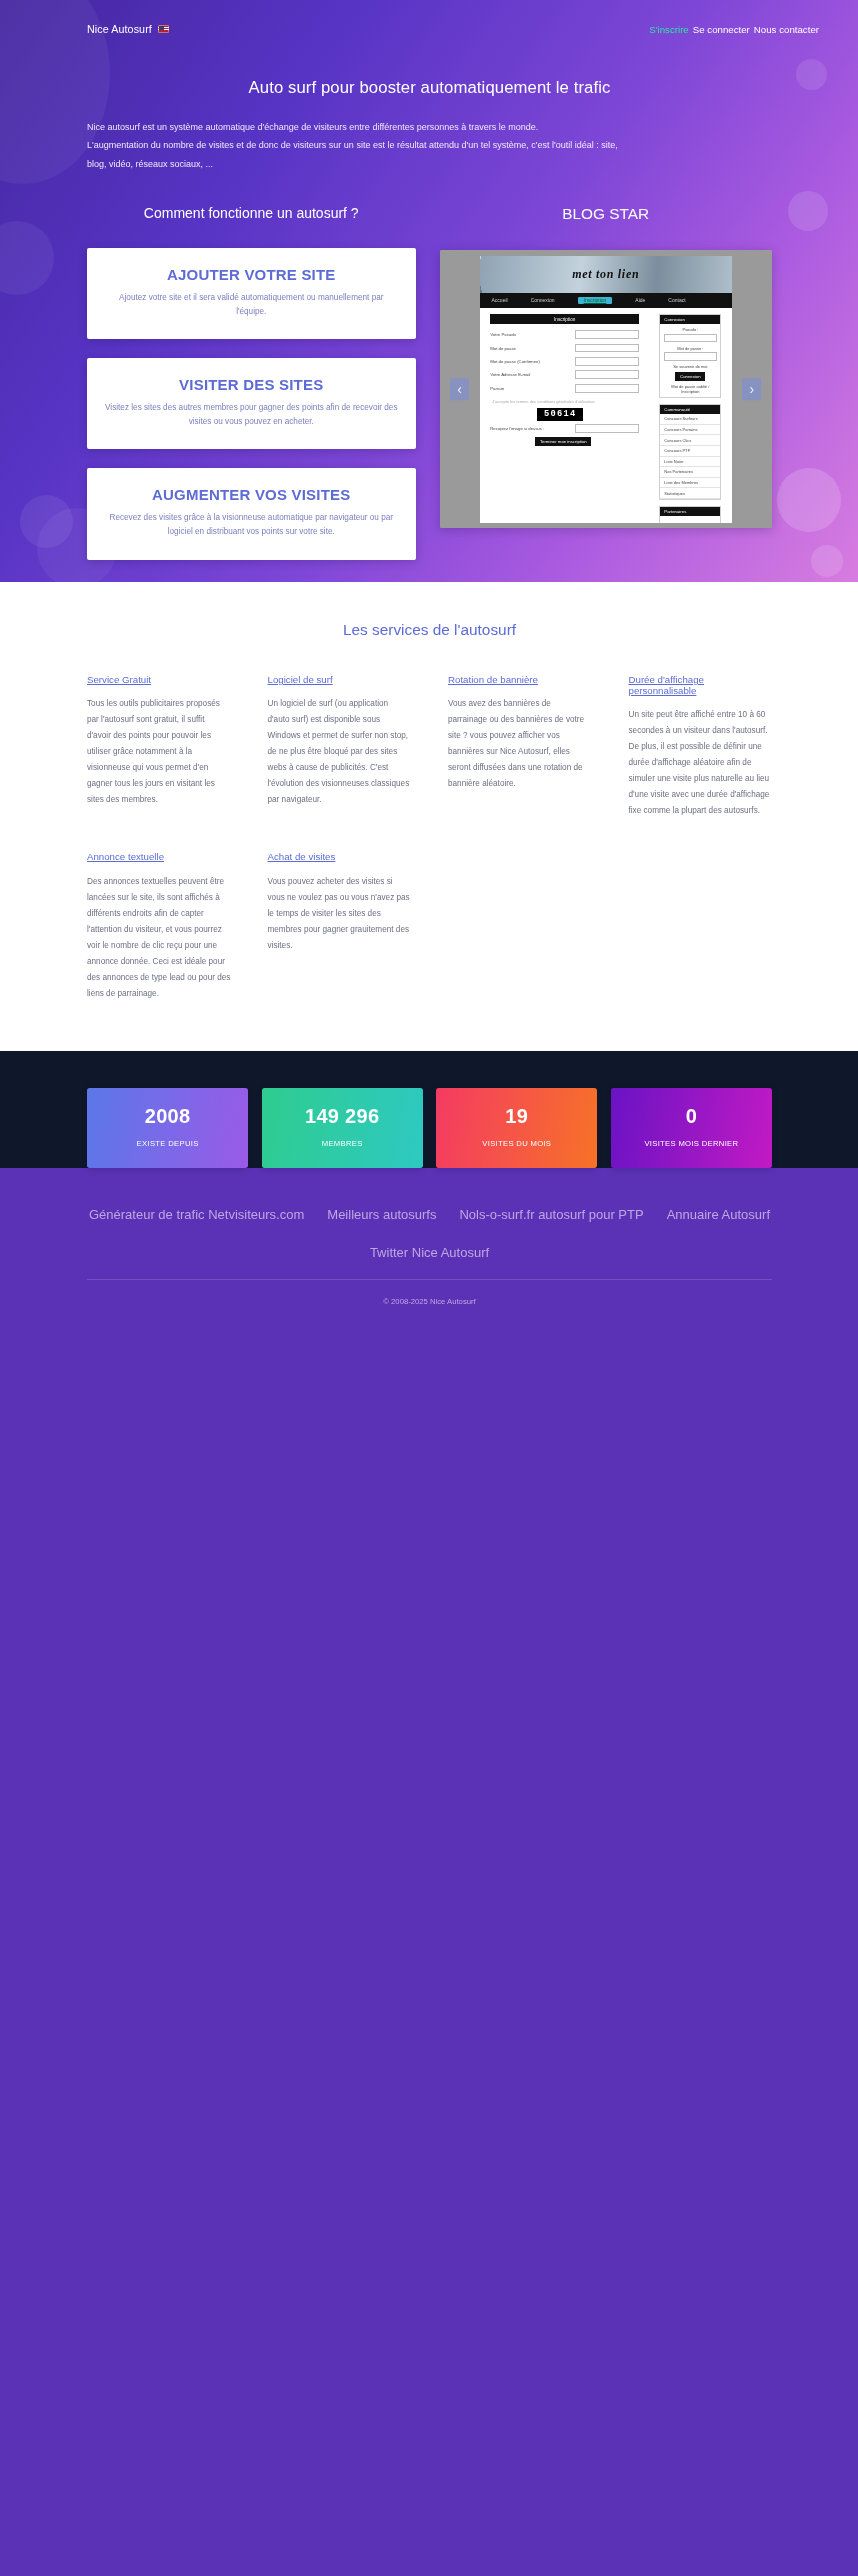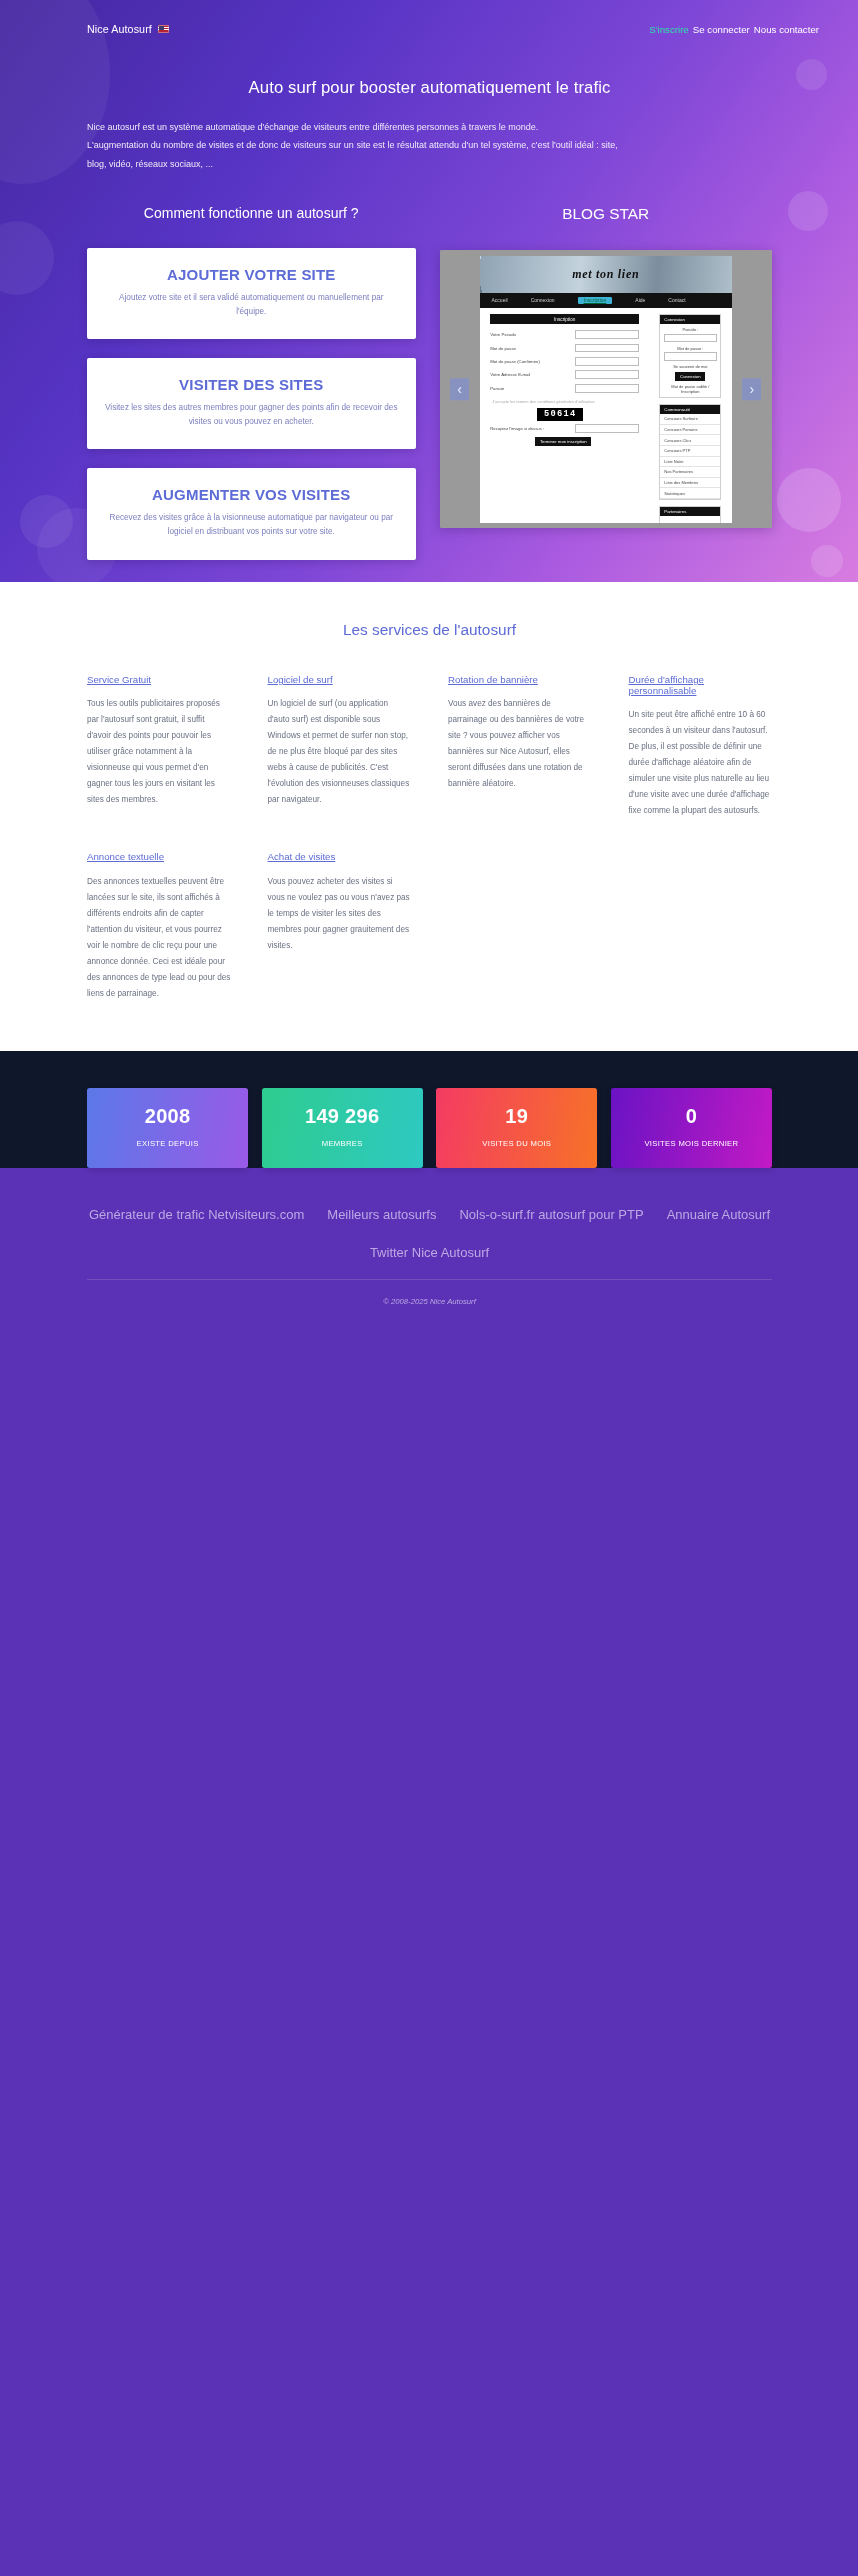--- a/index.html
+++ b/index.html
@@ -146,21 +146,21 @@
   .stats { display:grid; grid-template-columns:repeat(4,1fr); gap:13.4px; }
   .stat { border-radius:2.7px; padding:17.4px 6.7px 20px; text-align:center; color:#fff; box-shadow:0 2px 6.7px rgba(30,8,70,.2); }
   .stat .num { font-size:20px; font-weight:700; letter-spacing:0.3px; }
   .stat .lbl { font-size:7.7px; margin-top:10.7px; letter-spacing:0.3px; }
 
   
   .footer { background:#5b32b5; padding:39px 87px 0; }
   .flinks { display:flex; justify-content:center; gap:23px; flex-wrap:wrap; }
   .flinks a { color:#bda8e4; font-size:13px; text-decoration:none;text-align:center; }
   .fdivide { height:0.7px; background:rgba(255,255,255,.14); margin:19px 0 0; }
-  .copy { text-align:center; color:#bda8e4; font-size:7.7px; padding:17.4px 0 0;font-style:italic; }
+  .copy { text-align:center; color:#bda8e4; font-size:7.7px; padding:17.4px 0 0; }
   .tail { background:#5b32b5; height:1103px; }
 </style>
 </head>
 <body>
 
 <section class="hero">
   <div class="blob blob-a"></div>
   <div class="blob blob-b"></div>
   <div class="blob blob-c"></div>
   <div class="blob blob-d"></div>

